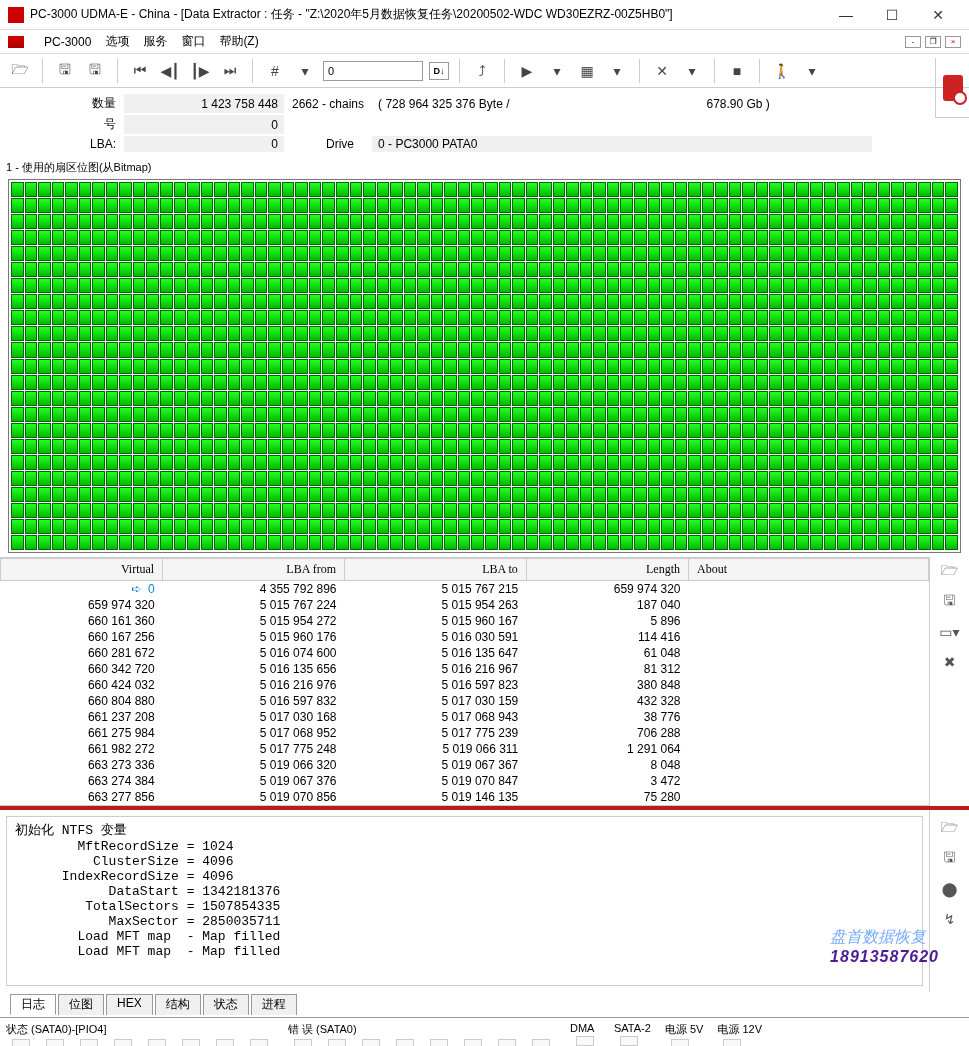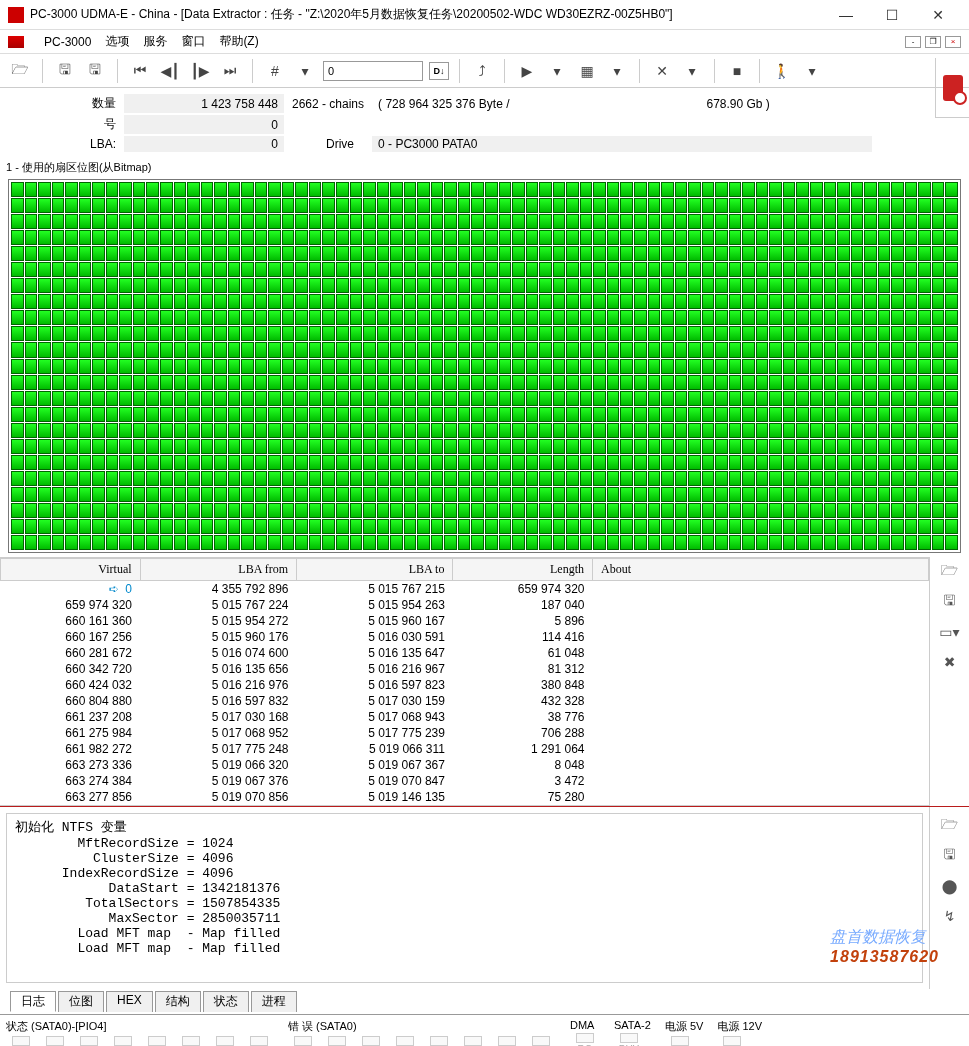--- a/index.html
+++ b/index.html
@@ -27,35 +27,35 @@
 .bitmap-cell { aspect-ratio: 1/1.2; background: linear-gradient(#2f2,#0b0); border:1px solid #060; }
 .tablearea { display:flex; }
 .tablewrap { flex:1; overflow:hidden; border-top:1px solid #ccc; border-bottom:1px solid #ccc; }
 .sidetools { width:40px; border-left:1px solid #ccc; display:flex; flex-direction:column; align-items:center; gap:8px; padding-top:4px;}
 .sidetools div{width:24px;height:22px;border:1px solid transparent;display:flex;align-items:center;justify-content:center;font-size:14px;color:#555;}
 table.tbl { border-collapse:collapse; width:100%; font-family: "Courier New", monospace; font-size:12px; }
 table.tbl th { background:#f5f5f5; border:1px solid #ccc; font-weight:normal; text-align:right; padding:3px 8px; font-family:Liberation Serif, serif;font-size:12px;}
 table.tbl th.left { text-align:left; }
 table.tbl td { padding:1px 8px; text-align:right; white-space:pre; }
 .arrow-row td:first-child { color:#08c; }
-.logarea { display:flex; border-top:1px solid #b91c1c;}
+.logarea { display:flex; border-top:4px solid #b91c1c;}
 .logbox { flex:1; margin:6px; padding:4px 8px; font-family:"Courier New",monospace; font-size:13px; white-space:pre; overflow:hidden; border:1px solid #ccc; height:170px;}
 .logside { width:40px; display:flex;flex-direction:column;gap:8px;align-items:center;padding-top:8px;border-left:1px solid #ccc;}
 .logside div{width:24px;height:22px;display:flex;align-items:center;justify-content:center;font-size:14px;color:#555;}
 .tabsrow { display:flex; gap:2px; padding:2px 10px; }
 .tab { border:1px solid #999; border-bottom:none; padding:1px 10px; font-size:12px; background:#f0f0f0;}
 .tab.active { background:#fff; border-bottom:1px solid #fff;}
 .statusbar { border-top:1px solid #999; padding:4px 6px 2px 6px; display:flex; gap:14px; align-items:flex-start;}
 .sgroup { display:flex; flex-direction:column; }
 .sgtitle { font-size:11px; margin-bottom:2px;}
 .sgrow { display:flex; gap:4px;}
 .led { width:30px; display:flex;flex-direction:column;align-items:center; font-size:10px;color:#aaa;}
 .led .lamp { width:18px;height:10px;border:1px solid #ccc;background:#f9f9f9;margin-bottom:1px;}
 .watermark { position:absolute; right:30px; bottom:80px; text-align:left; font-size:16px; color:#7af; pointer-events:none;font-style:italic;}
-.watermark .l2{color:#c2410c;font-weight:bold;letter-spacing:1px;}
+.watermark .l2{color:#4c1d95;font-weight:bold;letter-spacing:1px;}
 .rightvert { position:absolute; right:0; top:58px; width:34px; height:60px; border-left:1px solid #ccc;border-bottom:1px solid #ccc; display:flex;align-items:center;justify-content:center;}
 .rightvert .dbicon{width:20px;height:26px;background:#c22;border-radius:3px;position:relative;}
 .rightvert .dbicon::after{content:"";position:absolute;right:-4px;bottom:-4px;width:10px;height:10px;border:2px solid #c22;border-radius:50%;background:#fff;}
 </style>
 </head>
 <body>
 
 <div class="titlebar">
   <div class="icon"></div>
   <div class="title">PC-3000 UDMA-E - China - [Data Extractor : 任务 - "Z:\2020年5月数据恢复任务\20200502-WDC WD30EZRZ-00Z5HB0"]</div>
@@ -1758,21 +1758,21 @@
 
 <div class="tablearea">
   <div class="tablewrap">
     <table class="tbl">
       <thead>
           <tr id="thead-row">
             <th>Virtual</th>
             <th>LBA from</th>
             <th>LBA to</th>
             <th>Length</th>
-            <th class="left" style="width: 336px;">About</th>
+            <th class="left" style="width: 240px;">About</th>
           </tr>
         </thead>
       <tbody id="tbody">
           <tr class="arrow-row">
             <td>➪  0</td>
             <td>4 355 792 896</td>
             <td>5 015 767 215</td>
             <td>659 974 320</td>
             <td style="text-align: left;"></td>
           </tr>

